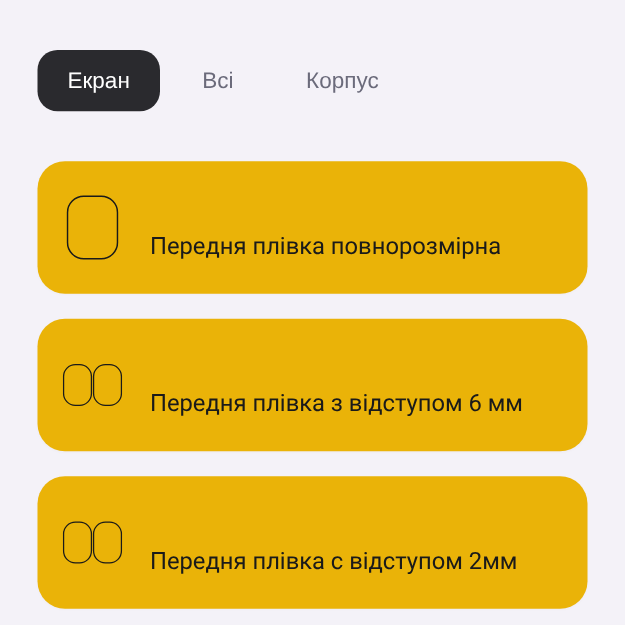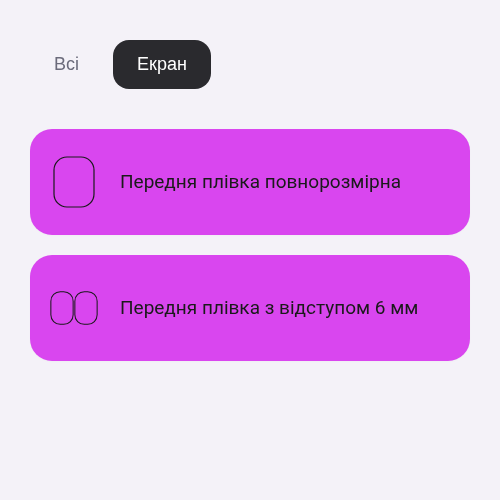--- a/index.html
+++ b/index.html
@@ -34,23 +34,23 @@
       background: #2a2a2e;
       color: #fff;
     }
     .options {
       display: flex;
       flex-direction: column;
       gap: 20px;
     }
     .option {
       display: flex;
-      align-items: center;
+      align-items: flex-end;
       gap: 22px;
-      background: #d946ef;
+      background: #eab308;
       border-radius: 22px;
       padding: 25px 20px;
       cursor: pointer;
       box-shadow: 0 1px 2px rgba(0,0,0,0.02);
     }
     .option-icon {
       width: 48px;
       height: 56px;
       flex-shrink: 0;
       display: flex;
@@ -61,22 +61,23 @@
       font-size: 19px;
       color: #1a1a1a;
       line-height: 1.35;
       font-weight: 400;
     }
   </style>
 </head>
 <body>
 
 <div class="tabs">
+  <button class="tab active">Екран</button>
   <button class="tab">Всі</button>
-  <button class="tab active">Екран</button>
+  <button class="tab">Корпус</button>
 </div>
 
 <div class="options">
 
   <div class="option">
     <div class="option-icon">
       <svg width="42" height="52" viewBox="0 0 42 52">
         <rect x="1" y="1" width="40" height="50" rx="13" ry="13" fill="none" stroke="#1a1a1a" stroke-width="1.2"></rect>
       </svg>
     </div>
@@ -86,14 +87,23 @@
   <div class="option">
     <div class="option-icon">
       <svg width="56" height="40" viewBox="0 0 56 40">
         <rect x="1" y="1" width="26" height="38" rx="11" ry="11" fill="none" stroke="#1a1a1a" stroke-width="1.2"></rect>
         <rect x="29" y="1" width="26" height="38" rx="11" ry="11" fill="none" stroke="#1a1a1a" stroke-width="1.2"></rect>
       </svg>
     </div>
     <div class="option-label">Передня плівка з відступом 6 мм</div>
   </div>
 
+  <div class="option">
+    <div class="option-icon">
+      <svg width="56" height="40" viewBox="0 0 56 40">
+        <rect x="1" y="1" width="26" height="38" rx="11" ry="11" fill="none" stroke="#1a1a1a" stroke-width="1.2"></rect>
+        <rect x="29" y="1" width="26" height="38" rx="11" ry="11" fill="none" stroke="#1a1a1a" stroke-width="1.2"></rect>
+      </svg>
+    </div>
+    <div class="option-label">Передня плівка с відступом 2мм</div>
+  </div>
 
 </div>
 
 </body></html>

